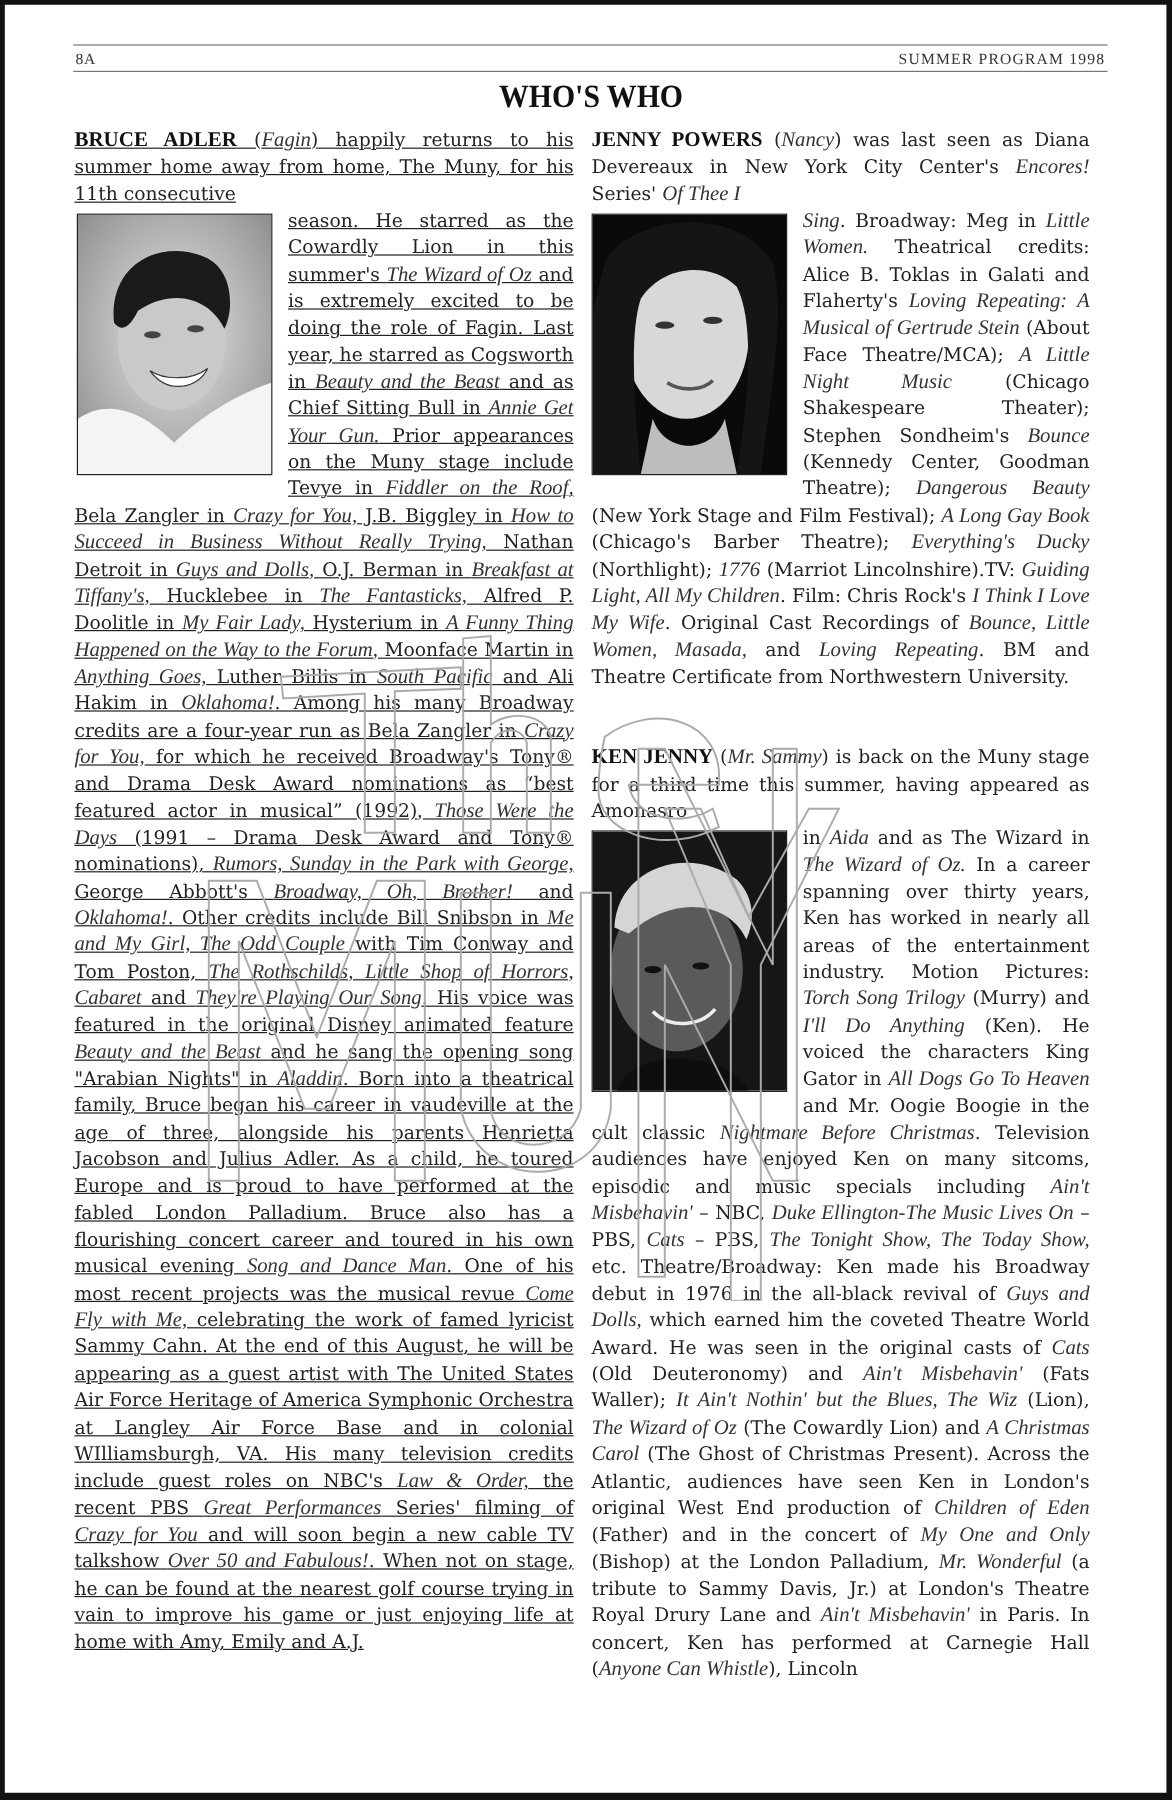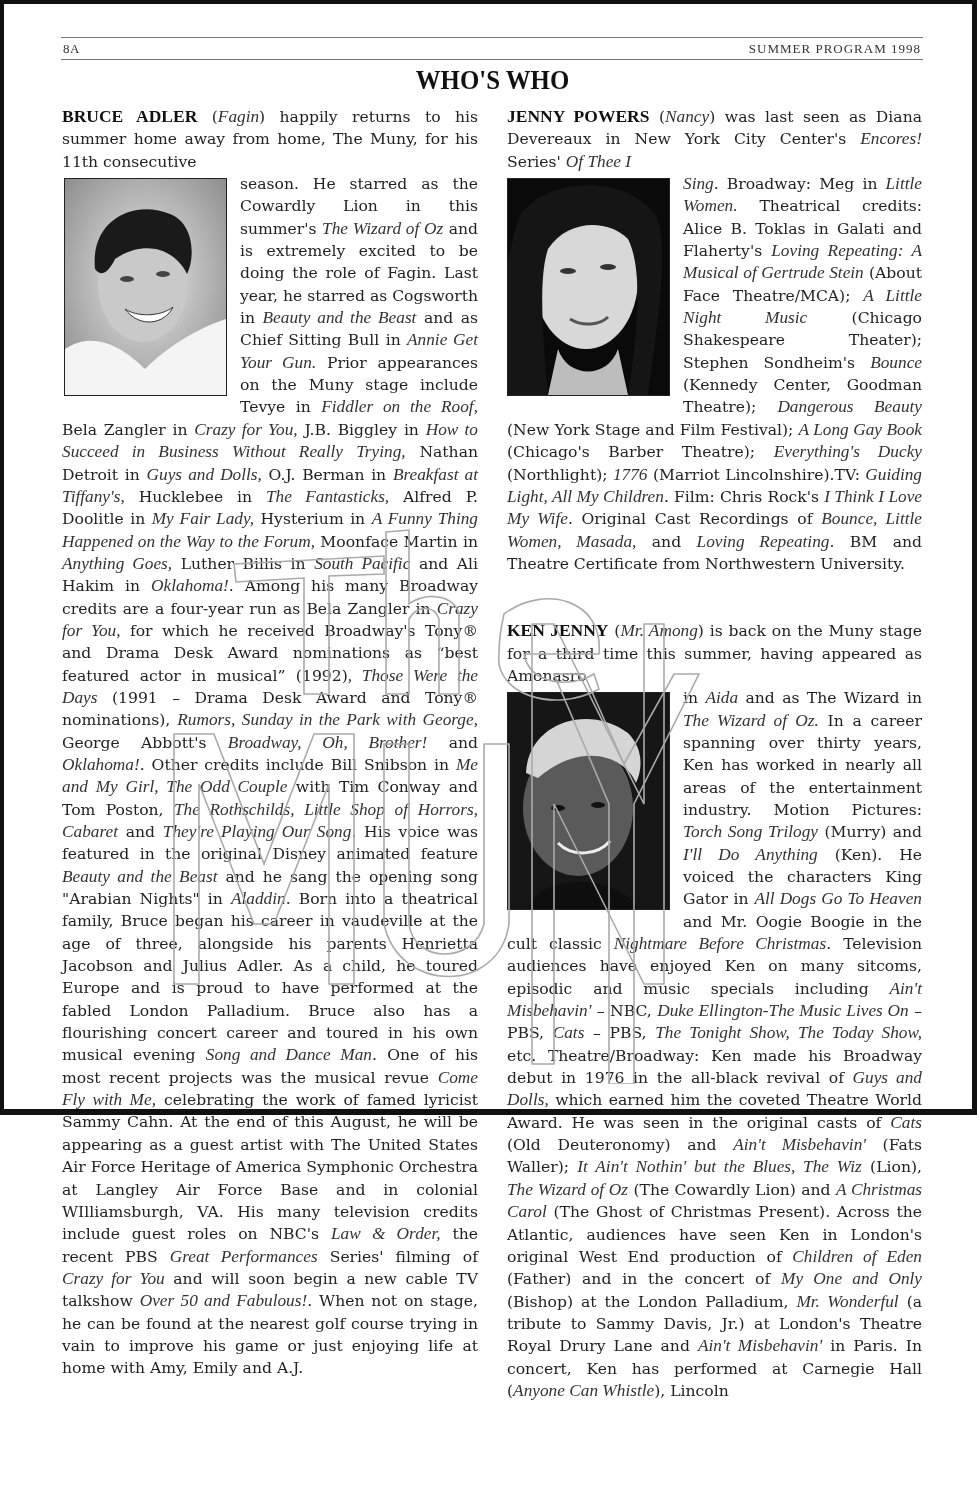--- a/index.html
+++ b/index.html
@@ -1,18 +1,18 @@
 <!DOCTYPE html>
 <html><head>
   <meta charset="utf-8">
   <style>
     html, body { margin: 0; padding: 0; background: #ffffff; }
     body { width: 977px; height: 1500px; position: relative; overflow: hidden; }
     .page {
-      position: absolute; left: 0; top: 0; width: 977px; height: 1115px;
+      position: absolute; left: 0; top: 0; width: 977px; height: 1500px;
       box-sizing: border-box; border: 4px solid #111; border-right-width: 5px; border-bottom-width: 6px;
       background: #fff;
     }
     .header {
       position: absolute; left: 57px; top: 33px; width: 862px; height: 21px;
       border-top: 1px solid #777; border-bottom: 1px solid #777;
       font-family: "Liberation Serif", serif; font-size: 13px; color: #333;
       letter-spacing: 0.5px;
     }
     .header .pg { position: absolute; left: 2px; top: 3px; }
@@ -20,22 +20,22 @@
     .title {
       position: absolute; left: 0; width: 977px; top: 61px; text-align: center;
       font-family: "Liberation Serif", serif; font-weight: bold; font-size: 27px; color: #111;
       transform: scaleX(0.92);
     }
     .col {
       position: absolute; top: 101px;
       font-family: "DejaVu Serif", serif; font-size: 15.6px; line-height: 22.35px;
       color: #222; text-align: justify;
     }
-    .col.left { left: 58px; width: 416px; }
-    .col.right { left: 503px; width: 415px; }
+    .col.left { left: 58px; width: 416px; text-decoration: underline; }
+    .col.right { left: 489px; width: 415px; }
     .col p { margin: 0; }
     .col i { font-family: "Liberation Serif", serif; font-style: italic; font-size: 17.3px; color: #333; }
     .col .name { font-weight: bold; font-family: "Liberation Serif", serif; font-size: 17.5px; color: #111; }
     .col .sp { height: 22px; }
     .photo {
       float: left; margin: 0 13px 4px 2px; box-sizing: border-box;
       border: 1px solid #222;
     }
     .photo svg { display: block; }
     .photo.bruce { width: 163px; height: 218px; margin-top: 5px; }
@@ -90,21 +90,21 @@
               <ellipse cx="100" cy="88" rx="8" ry="3" fill="#333"></ellipse>
               <path d="M62 140 C75 148 92 146 100 138" stroke="#555" stroke-width="3" fill="none"></path>
               <path d="M50 170 C60 200 100 200 110 170 L120 216 L40 216 Z" fill="#bdbdbd"></path>
             </svg>
           </span><i>Sing</i><span>. Broadway: Meg in </span><i>Little Women.</i><span> Theatrical credits: Alice B. Toklas in Galati and Flaherty's </span><i>Loving Repeating: A Musical of Gertrude Stein</i><span> (About Face Theatre/MCA); </span><i>A Little Night Music</i><span> (Chicago Shakespeare Theater); Stephen Sondheim's </span><i>Bounce</i><span> (Kennedy Center, Goodman Theatre); </span><i>Dangerous Beauty</i><span> (New York Stage and Film Festival); </span><i>A Long Gay Book</i><span> (Chicago's Barber Theatre); </span><i>Everything's Ducky</i><span> (Northlight); </span><i>1776</i><span> (Marriot Lincolnshire).TV: </span><i>Guiding Light, All My Children</i><span>. Film: Chris Rock's </span><i>I Think I Love My Wife</i><span>. Original Cast Recordings of </span><i>Bounce, Little Women, Masada,</i><span> and </span><i>Loving Repeating</i><span>. BM and Theatre Certificate from Northwestern University.</span></span>
     </p>
     <div class="sp"></div>
     <div class="sp"></div>
     <p>
       <span class="name">KEN JENNY</span>
-      (<i>Mr. Among</i>)<span class="bio-body"><span> is back on the Muny stage for a third time this summer, having appeared as Amonasro</span><br><span class="photo ken" title="Headshot of Ken Page, smiling man with grey hair on dark background">
+      (<i>Mr. Sammy</i>)<span class="bio-body"><span> is back on the Muny stage for a third time this summer, having appeared as Amonasro</span><br><span class="photo ken" title="Headshot of Ken Page, smiling man with grey hair on dark background">
             <svg width="161" height="216" viewBox="0 0 161 216">
               <rect width="161" height="216" fill="#161616"></rect>
               <ellipse cx="70" cy="115" rx="55" ry="68" fill="#5a5a5a"></ellipse>
               <path d="M18 80 C20 30 80 10 120 40 C135 55 135 75 128 90 C115 60 70 50 30 85 Z" fill="#d5d5d5"></path>
               <ellipse cx="50" cy="115" rx="7" ry="3" fill="#111"></ellipse>
               <ellipse cx="90" cy="112" rx="7" ry="3" fill="#111"></ellipse>
               <path d="M50 150 C65 165 90 162 102 148" stroke="#eee" stroke-width="3" fill="none"></path>
               <path d="M20 216 C30 180 110 180 130 216 Z" fill="#0e0e0e"></path>
             </svg>
           </span><span>in </span><i>Aida</i><span> and as The Wizard in </span><i>The Wizard of Oz.</i><span> In a career spanning over thirty years, Ken has worked in nearly all areas of the entertainment industry. Motion Pictures: </span><i>Torch Song Trilogy</i><span> (Murry) and </span><i>I'll Do Anything</i><span> (Ken). He voiced the characters King Gator in </span><i>All Dogs Go To Heaven</i><span> and Mr. Oogie Boogie in the cult classic </span><i>Nightmare Before Christmas</i><span>. Television audiences have enjoyed Ken on many sitcoms, episodic and music specials including </span><i>Ain't Misbehavin'</i><span> – NBC, </span><i>Duke Ellington-The Music Lives On</i><span> – PBS, </span><i>Cats</i><span> – PBS, </span><i>The Tonight Show, The Today Show,</i><span> etc. Theatre/Broadway: Ken made his Broadway debut in 1976 in the all-black revival of </span><i>Guys and Dolls,</i><span> which earned him the coveted Theatre World Award. He was seen in the original casts of </span><i>Cats</i><span> (Old Deuteronomy) and </span><i>Ain't Misbehavin'</i><span> (Fats Waller); </span><i>It Ain't Nothin' but the Blues, The Wiz</i><span> (Lion), </span><i>The Wizard of Oz</i><span> (The Cowardly Lion) and </span><i>A Christmas Carol</i><span> (The Ghost of Christmas Present). Across the Atlantic, audiences have seen Ken in London's original West End production of </span><i>Children of Eden</i><span> (Father) and in the concert of </span><i>My One and Only</i><span> (Bishop) at the London Palladium, </span><i>Mr. Wonderful</i><span> (a tribute to Sammy Davis, Jr.) at London's Theatre Royal Drury Lane and </span><i>Ain't Misbehavin'</i><span> in Paris. In concert, Ken has performed at Carnegie Hall (</span><i>Anyone Can Whistle</i><span>), Lincoln</span></span>

